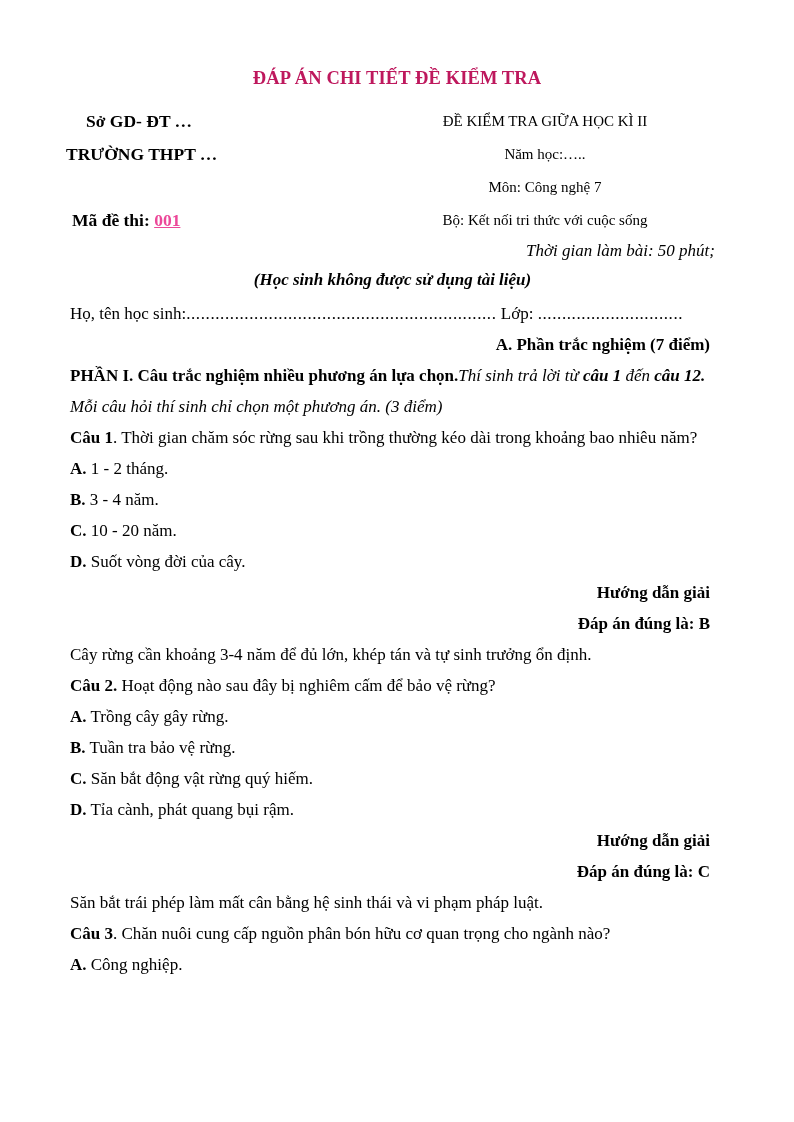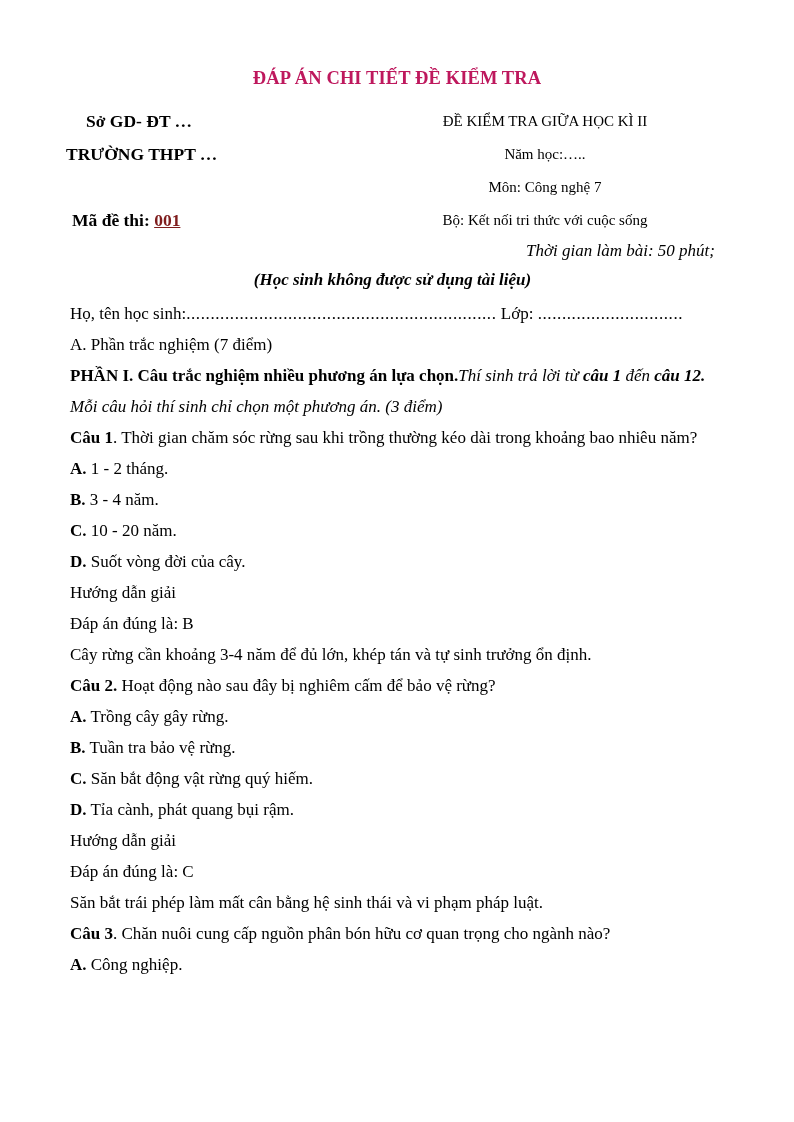--- a/index.html
+++ b/index.html
@@ -58,21 +58,21 @@
   .hdr-right {
     position: absolute;
     left: 305px;
     top: 0;
     width: 340px;
     text-align: center;
     font-weight: normal;
     font-size: 15px;
   }
   .hline { line-height: 33px; white-space: nowrap; }
-  .code-red { color: #7f1d1d; text-decoration: underline; }
+  .code-red { color: #ec4899; text-decoration: underline; }
 
   .hdr-left .l1 { margin-left: 16px; }
   .hdr-left .l2 { margin-left: -4px; }
   .hdr-left .spacer { height: 33px; }
   .hdr-left .l3 { margin-left: 2px; }
 
   
   .note-time {
     position: absolute;
     left: 375px;
@@ -103,21 +103,21 @@
   .p {
     font-size: 17px;
     line-height: 31px;
     margin: 0;
     text-align: left;
   }
   .p b { font-weight: bold; }
   .p i { font-style: italic; }
   .p .bi { font-weight: bold; font-style: italic; }
   .dots { letter-spacing: 0.6px; }
-  .strong-line { font-weight: normal; }
+  .strong-line { font-weight: bold; text-align: right; }
 </style>
 </head>
 <body>
 
 <div class="page">
 
   <div class="doc-title">ĐÁP ÁN CHI TIẾT ĐỀ KIỂM TRA</div>
 
   <div class="header">
 

